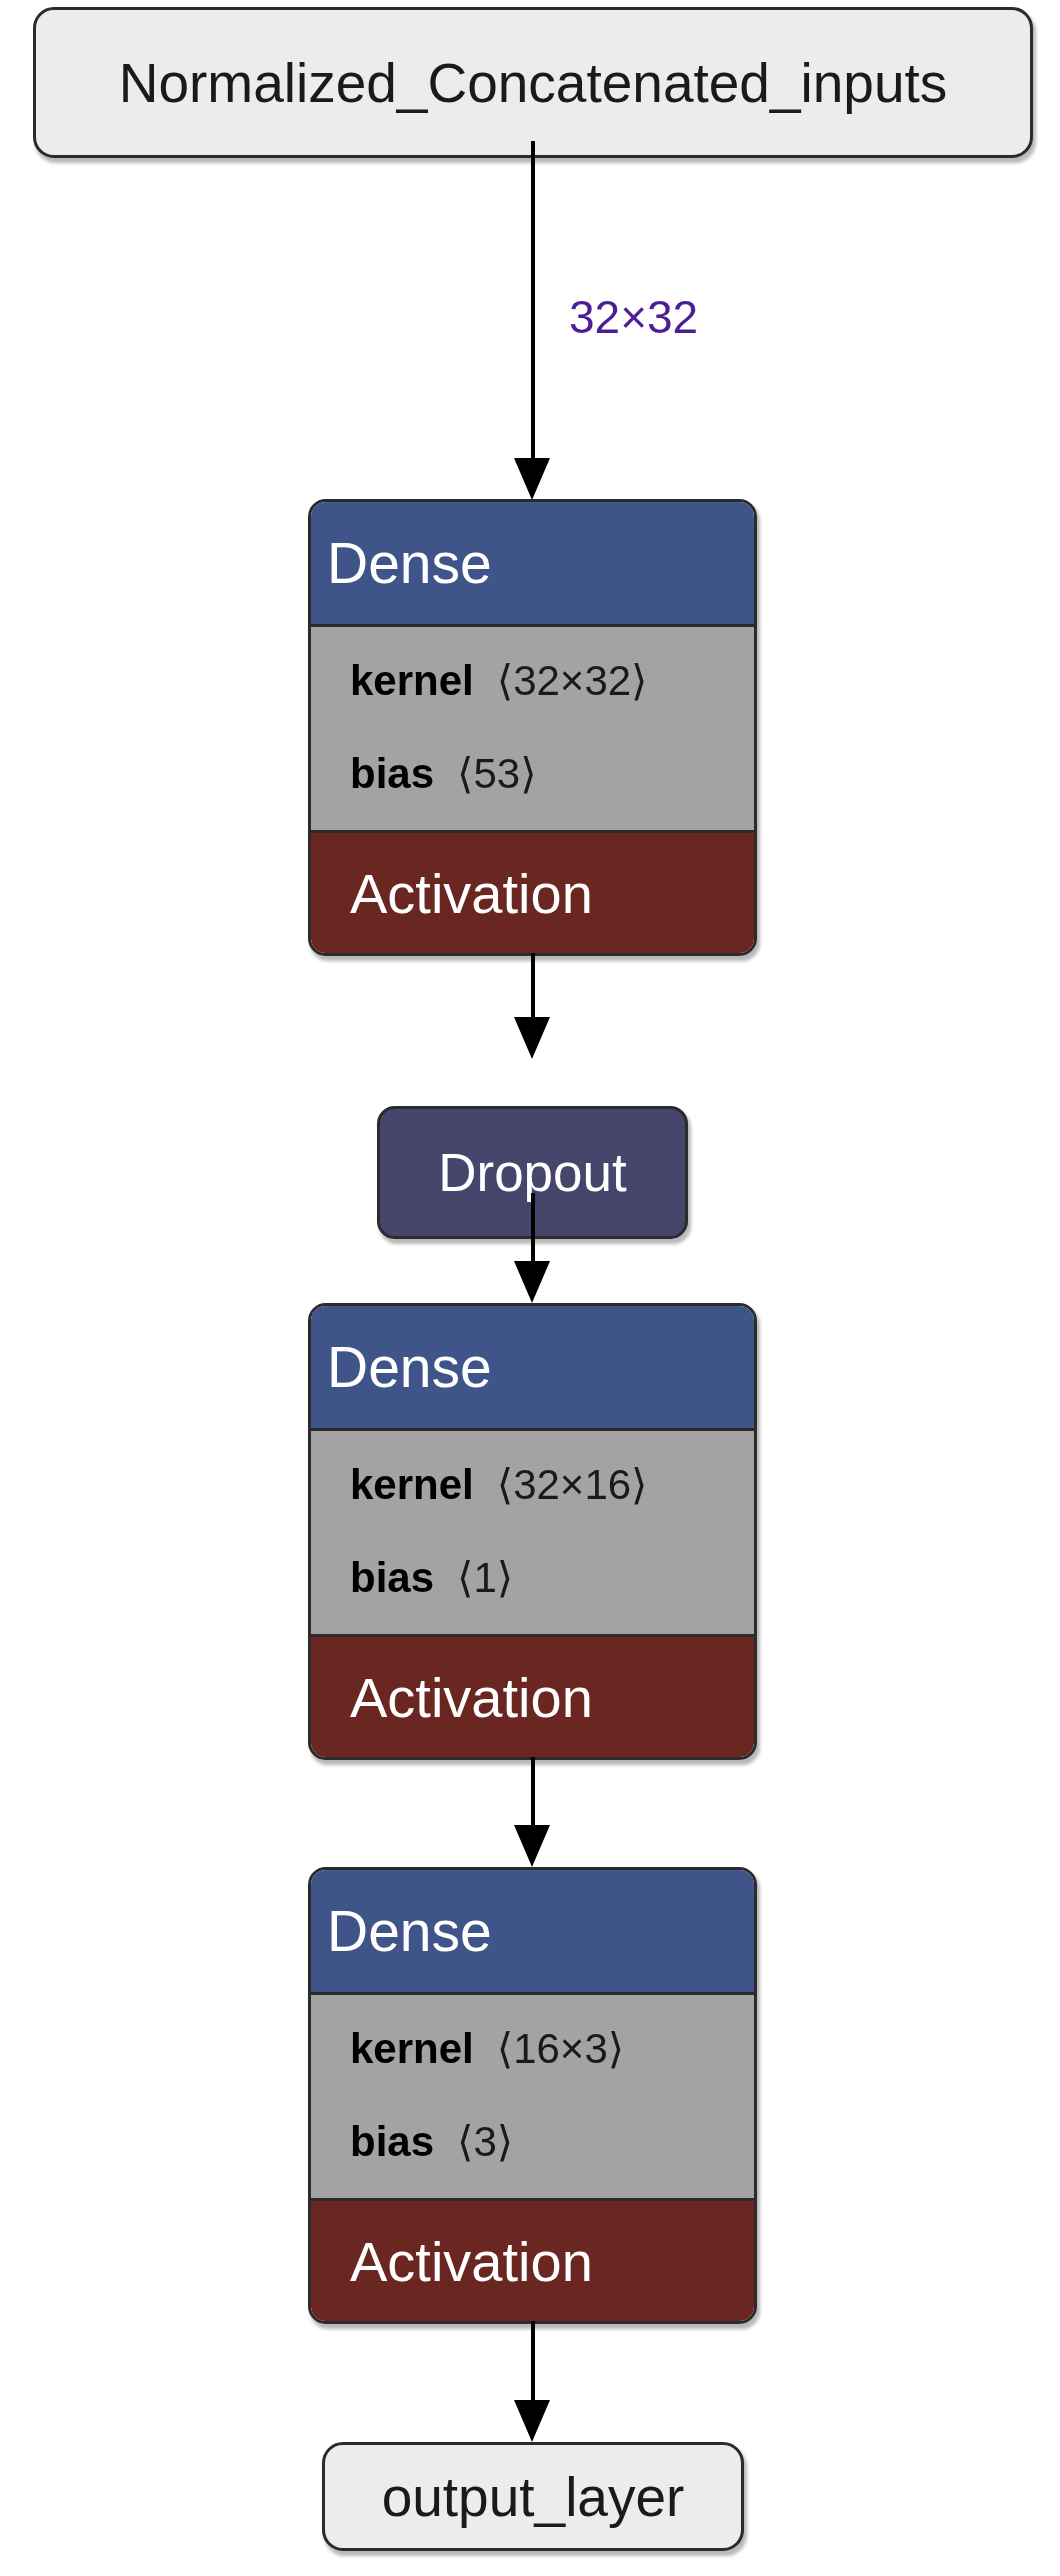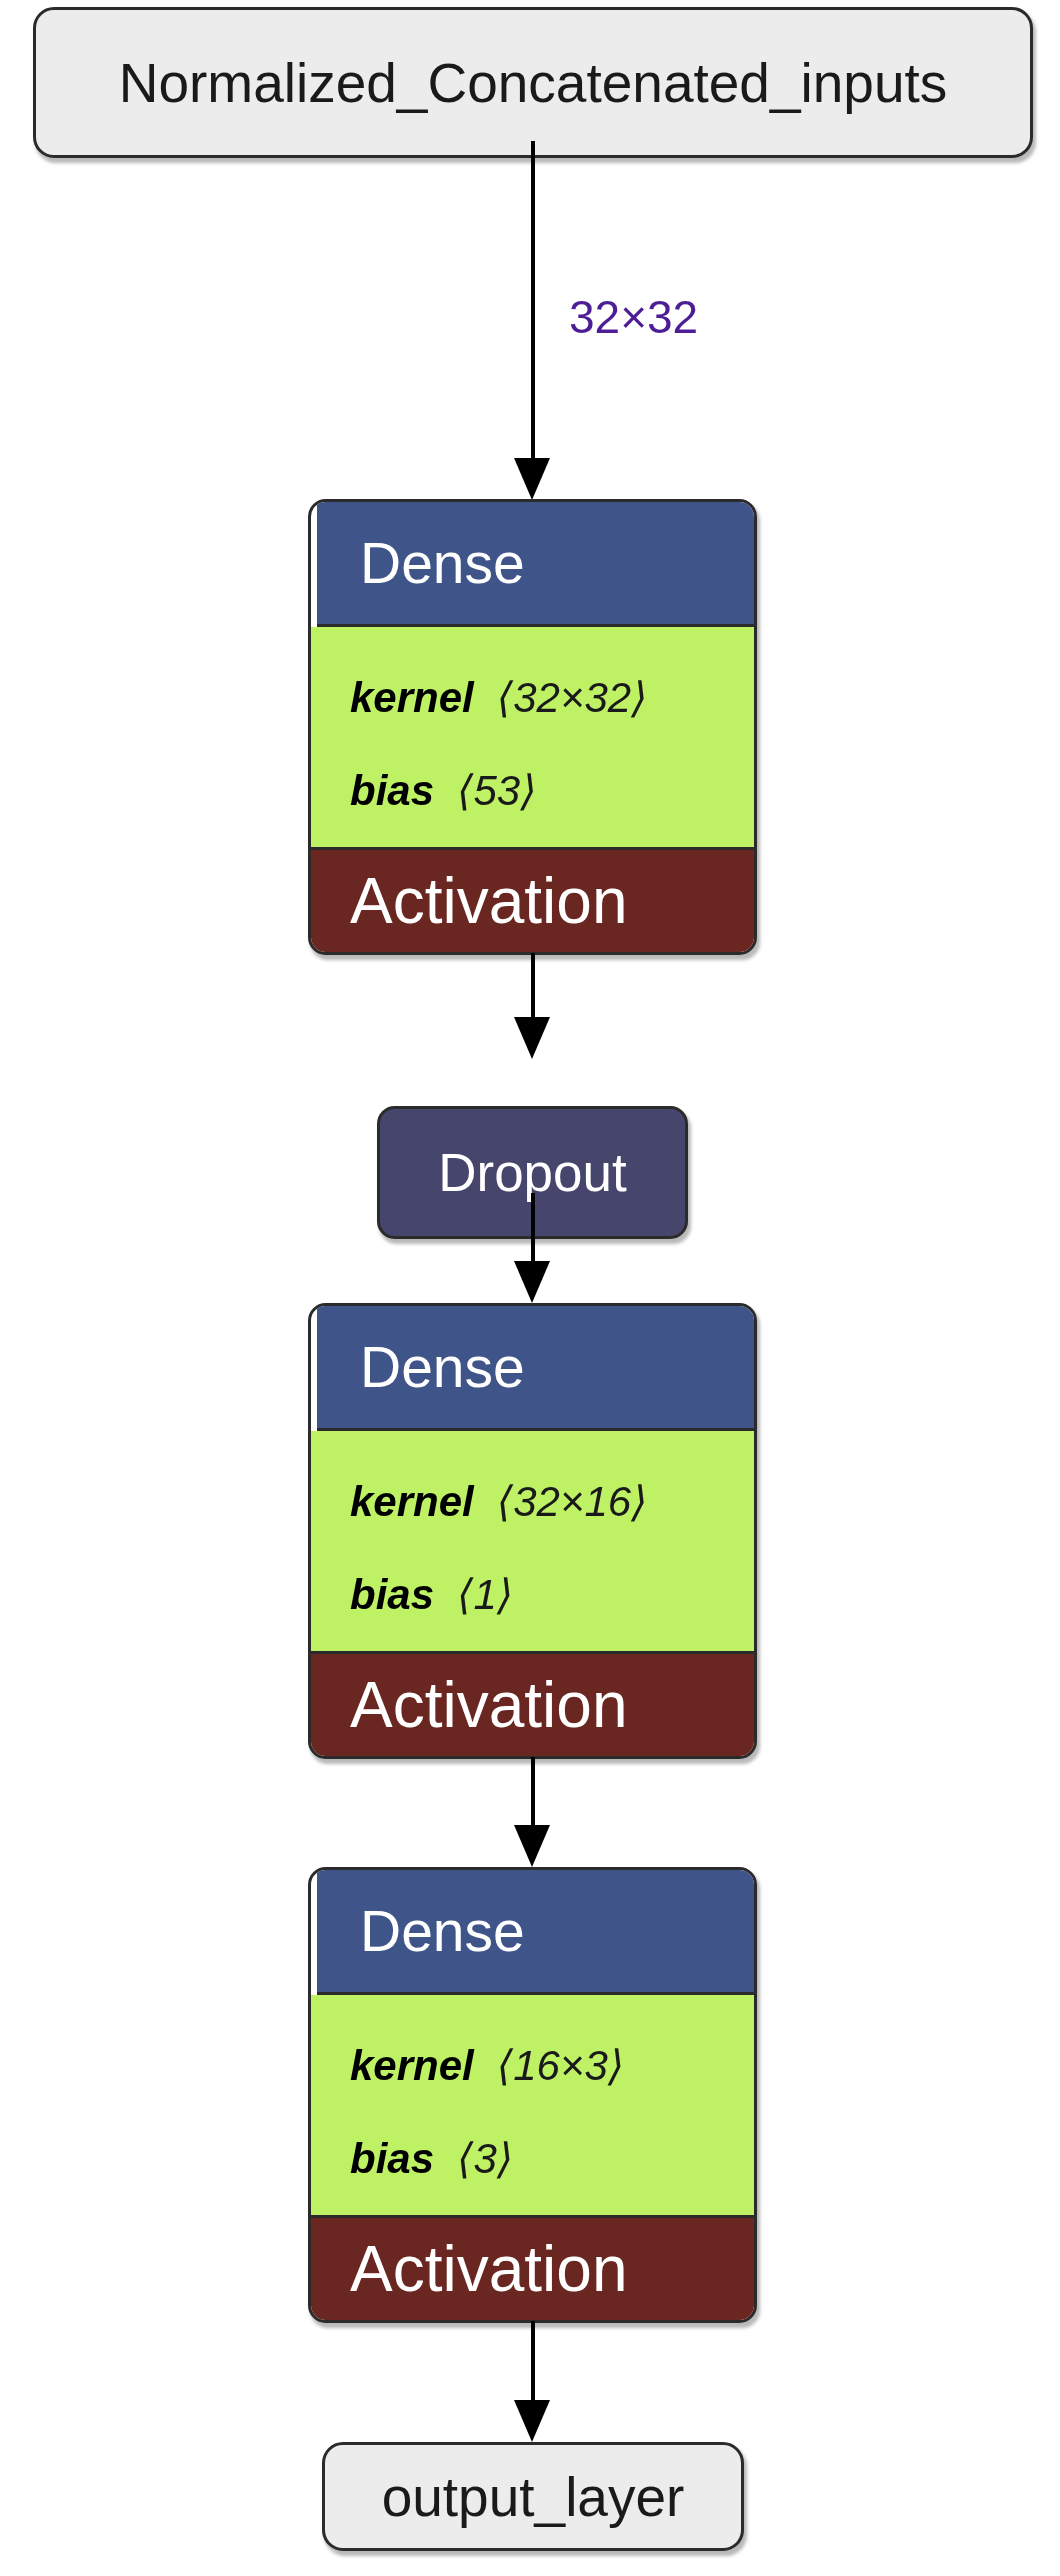--- a/index.html
+++ b/index.html
@@ -51,54 +51,52 @@
   #dense-2 { top: 1303px; }
   #dense-3 { top: 1867px; }
 
   .layer-header {
     height: 122px;
     background: #3f5488;
     border-bottom: 3.5px solid #2b2b2b;
     color: #ffffff;
     display: flex;
     align-items: center;
-    padding-left: 43px;
+    padding-left: 16px;
     font-size: 57px;
-    margin-left: 6px;
   }
   .layer-body {
     height: 196px;
-    background: #bef264;
+    background: #a3a3a3;
     border-bottom: 3.5px solid #2b2b2b;
-    padding: 24px 0 0 39px;
+    padding: 7px 0 0 39px;
     box-sizing: content-box;
     color: #1a1a1a;
     font-size: 42px;
-    font-style: italic;
   }
   .param-row {
     height: 93px;
     display: flex;
     align-items: center;
     white-space: nowrap;
   }
   .param-name {
     font-weight: bold;
     color: #000000;
     margin-right: 23px;
   }
   .param-shape { color: #1a1a1a; }
   .layer-footer {
-    height: 102px;
+    height: 120px;
     background: #6a2621;
     color: #ffffff;
     display: flex;
     align-items: center;
     padding-left: 39px;
-    font-size: 64px;
+    font-size: 56px;
   }
 
   
   #dropout-node {
     position: absolute;
     left: 377px;
     top: 1058px;
     width: 311px;
     height: 133px;
     box-sizing: border-box;

